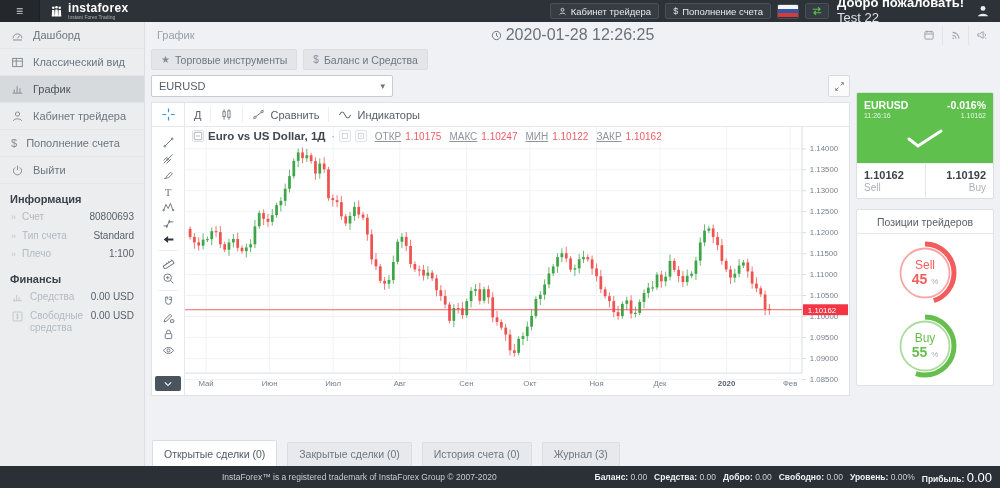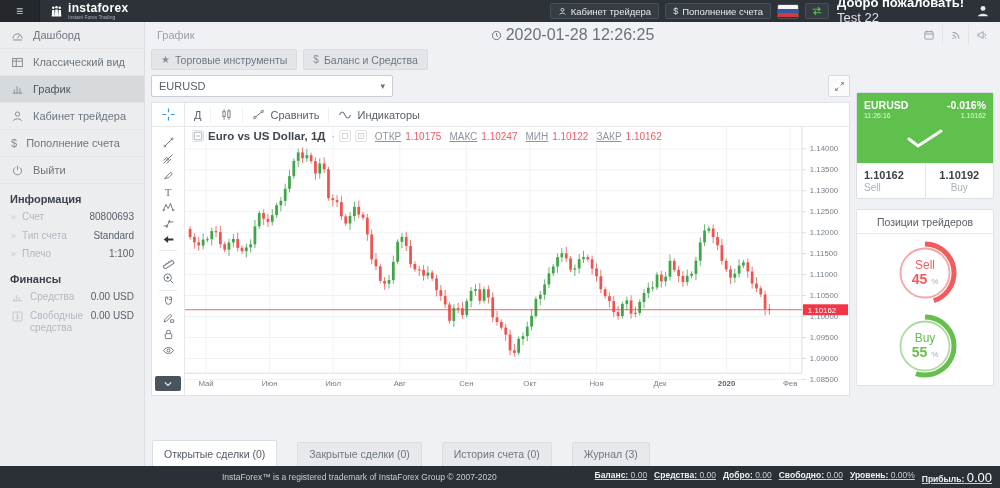--- a/index.html
+++ b/index.html
@@ -90,37 +90,37 @@
   .legend .k { color:#8d959d; margin-left:4px;text-decoration:underline; }
   .legend .v { color:#ef5b64; }
   .grid { stroke:#f0f3f6; stroke-width:1; }
   .axlbl { font-size:8px; fill:#767f88; font-family:"Liberation Sans",sans-serif; }
   .axlbl.mid { text-anchor:middle; }
   .axlbl.bold { font-weight:bold; fill:#596068; }
   .tickl { stroke:#d9dcdf; stroke-width:1; }
   .axline { stroke:#d9dcdf; stroke-width:1; }
   .curline { stroke:#f23645; stroke-width:0.8; }
 
-  .tabs-row { margin-top:auto; display:flex; gap:20px; align-items:flex-end; padding-left:1px; }
+  .tabs-row { margin-top:auto; display:flex; gap:10px; align-items:flex-end; padding-left:1px; }
   .tab { background:#e7e9ec; border:1px solid #dbdee1; border-bottom:none; border-radius:2px 2px 0 0;
     font-size:10.5px; color:#6d7781; padding:5px 11px 6px; cursor:pointer; }
   .tab.active { background:#fff; color:#525a63; padding-top:7px; }
 
   
   .right-col { width:138px; margin-left:6px; display:flex; flex-direction:column; }
   .quote-card { margin-top:44px; border:1px solid #dcdfe2; border-radius:2px; overflow:hidden; background:#f0f1f4; }
   .q-green { background:#5fc04d; color:#fff; padding:6px 7px 4px; cursor:pointer; }
   .q-r1 { display:flex; justify-content:space-between; font-size:10.5px; font-weight:bold; }
   .q-r2 { display:flex; justify-content:space-between; font-size:7px; color:rgba(255,255,255,.85); margin-top:1px; }
   .q-check { height:40px; display:flex; align-items:center; justify-content:center; }
   .q-row { display:flex; gap:1px; background:#e4e6e9; margin-top:1px; }
   .q-cell { flex:1; background:#fff; padding:5px 7px; cursor:pointer; }
   .q-price { font-size:11px; font-weight:bold; color:#3c434b; }
   .q-side { font-size:10px; color:#aab1b8; margin-top:1px; }
-  .q-cell.buy { text-align:center; }
+  .q-cell.buy { text-align:right; }
 
   .pos-panel { margin-top:10px; background:#fff; border:1px solid #e0e3e6; border-radius:2px; }
   .pos-title { height:24px; border-bottom:1px solid #e6e8eb; display:flex; align-items:center; justify-content:center;
     font-size:10.5px; color:#5a626b; }
   .gauge { position:relative; width:68px; height:68px; margin:5px auto; }
   .gauge svg { position:absolute; inset:0; }
   .g-txt { position:absolute; inset:0; display:flex; flex-direction:column; align-items:center; justify-content:center; line-height:1.05; }
   .g-lbl { font-size:12px; }
   .g-val { font-size:14px; font-weight:bold; }
   .g-sfx { font-size:8px; color:#a7aeb5; font-weight:normal; }
@@ -934,21 +934,21 @@
               </div>
           </div>
         </div>
       </div>
     </div>
   </div>
 
   <div class="statusbar">
     <span>InstaForex™ is a registered trademark of InstaForex Group © 2007-2020</span>
     <span class="sp"></span>
-    <span style="display:flex;align-items:flex-start;text-decoration:underline;">
+    <span style="display:flex;align-items:center;">
         <span class="stat">
        <b>Баланс:</b>
        <span class="">0.00</span></span>
         <span class="stat">
        <b>Средства:</b>
        <span class="">0.00</span></span>
         <span class="stat">
        <b>Добро:</b>
        <span class="">0.00</span></span>
         <span class="stat">

